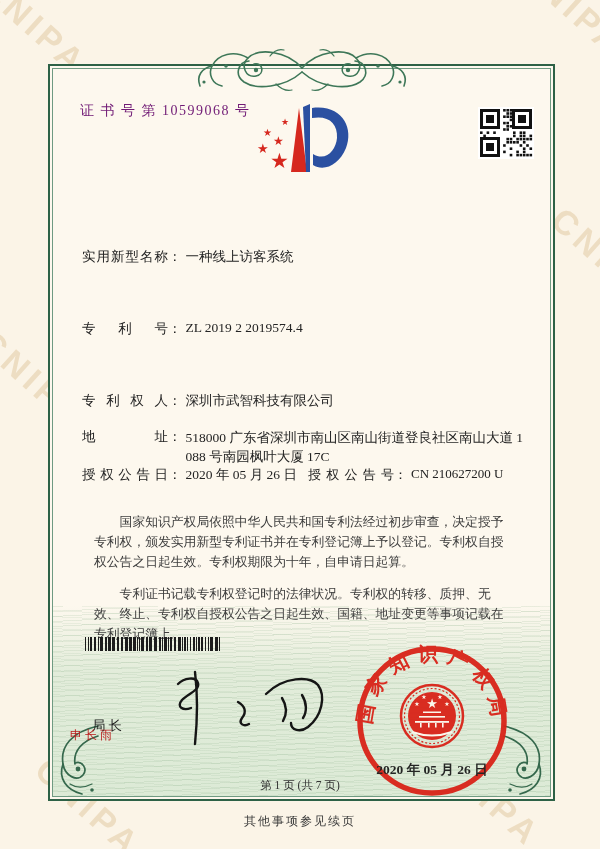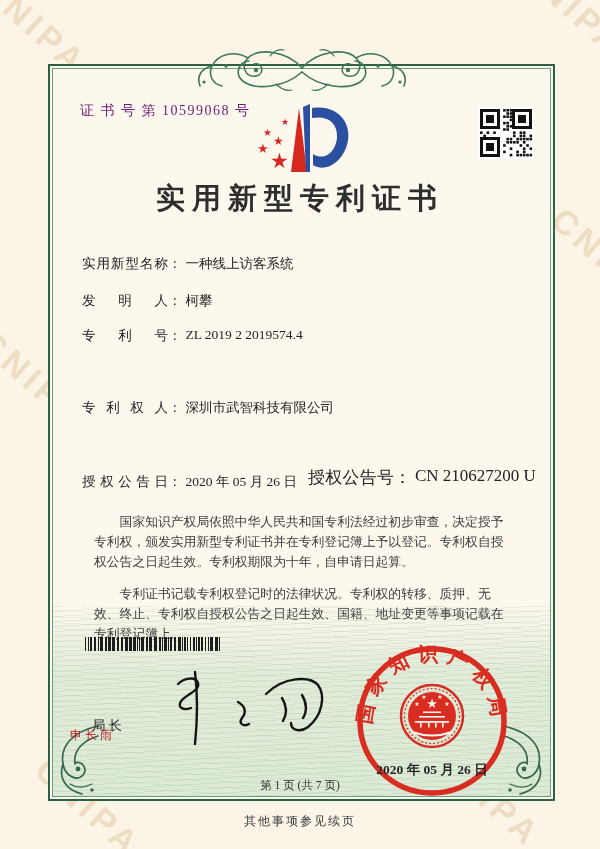--- a/index.html
+++ b/index.html
@@ -43,29 +43,29 @@
   .corner-left{left:52px;top:724px;}
   .corner-right{left:500px;top:724px;transform:scaleX(-1);}
   
   .cert-no{position:absolute;left:80px;top:102px;font-size:14px;letter-spacing:1.5px;color:#701a75;}
   .logo{position:absolute;left:240px;top:92px;}
   .qr{position:absolute;left:478px;top:107px;background:#fff;padding:1px;}
   .title{
     position:absolute;left:0;top:179px;width:600px;text-align:center;
     font-size:29px;font-weight:bold;letter-spacing:7px;color:#2e2e2e;
   }
-  .row{position:absolute;left:82px;font-size:13.5px;white-space:nowrap;color:#242424;margin-top:7px;}
+  .row{position:absolute;left:82px;font-size:13.5px;white-space:nowrap;color:#242424;}
   .f-label{display:inline-block;width:86px;text-align:justify;text-align-last:justify;vertical-align:top;}
   .f-colon{display:inline-block;vertical-align:top;}
   .f-value{display:inline-block;margin-left:4px;vertical-align:top;}
   .row-name{top:248px;}  .row-inventor{top:285px;}  .row-patno{top:320px;}
   .row-filing{top:357px;} .row-patentee{top:392px;text-decoration:underline;}
   .row-address{top:428px;white-space:normal;width:450px;}
   .row-grant{top:466px;}
-  .grant-no{position:absolute;left:308px;top:466px;font-size:17px;white-space:nowrap;}
+  .grant-no{position:absolute;left:308px;top:466px;font-size:13px;white-space:nowrap;}
   .addr-line{line-height:19px;}
   .paras{position:absolute;left:82px;top:500px;width:440px;font-size:12.8px;line-height:20px;color:#3d3d3d;}
   .paras p{margin:12px;text-indent:2em;}
   .barcode{position:absolute;left:85px;top:637px;height:14px;font-size:0;}
   .barcode i{display:inline-block;height:100%;background:#1c1c1c;}
   .director-label{position:absolute;left:85px;top:717px;font-size:13.5px;letter-spacing:3px;color:#1e1e1e;margin-left:7px;}
   .director-name{position:absolute;left:70px;top:727px;font-size:12px;letter-spacing:3px;color:#b91c1c;}
   .signature{position:absolute;left:150px;top:666px;}
   .seal{position:absolute;left:350px;top:644px;opacity:.95;}
   .page-info{position:absolute;left:0;top:778px;width:600px;text-align:center;font-size:11.5px;color:#333;}
@@ -203,33 +203,35 @@
         <rect x="43.9" y="42.6" width="2.6" height="2.6"></rect>
         <rect x="30.7" y="45.8" width="2.6" height="2.6"></rect>
         <rect x="37.3" y="45.8" width="2.6" height="2.6"></rect>
         <rect x="40.6" y="45.8" width="2.6" height="2.6"></rect>
         <rect x="43.9" y="45.8" width="2.6" height="2.6"></rect>
         <rect x="47.2" y="45.8" width="2.6" height="2.6"></rect>
         <rect x="50.5" y="45.8" width="2.6" height="2.6"></rect>
       </g>
   </svg>
 
-  <div class="title">实用新型专利证书</div>
 
   <div class="row row-name">
     <span class="f-label">实用新型名称</span><span class="f-colon">：</span><span class="f-value">一种线上访客系统</span>
   </div>
-  <div class="row row-inventor">
-    <span class="f-label">发明人</span><span class="f-colon">：</span><span class="f-value">柯攀</span>
-  </div>
   <div class="row row-patno">
     <span class="f-label">专利号</span><span class="f-colon">：</span><span class="f-value">ZL 2019 2 2019574.4</span>
   </div>
   <div class="row row-patentee">
     <span class="f-label">专利权人</span><span class="f-colon">：</span><span class="f-value">深圳市武智科技有限公司</span>
+  </div>
+  <div class="row row-address">
+    <span class="f-label">地址</span><span class="f-colon">：</span><span class="f-value">
+      <span class="addr-line" style="display:block">518000 广东省深圳市南山区南山街道登良社区南山大道 1</span>
+      <span class="addr-line" style="display:block">088 号南园枫叶大厦 17C</span>
+    </span>
   </div>
   <div class="row row-grant">
     <span class="f-label">授权公告日</span><span class="f-colon">：</span><span class="f-value">2020 年 05 月 26 日</span>
   </div>
   <div class="grant-no">
     <span class="f-label">授权公告号</span><span class="f-colon">：</span><span class="f-value">CN 210627200 U</span>
   </div>
 
   <div class="paras">
     <p>国家知识产权局依照中华人民共和国专利法经过初步审查，决定授予专利权，颁发实用新型专利证书并在专利登记簿上予以登记。专利权自授权公告之日起生效。专利权期限为十年，自申请日起算。</p>

